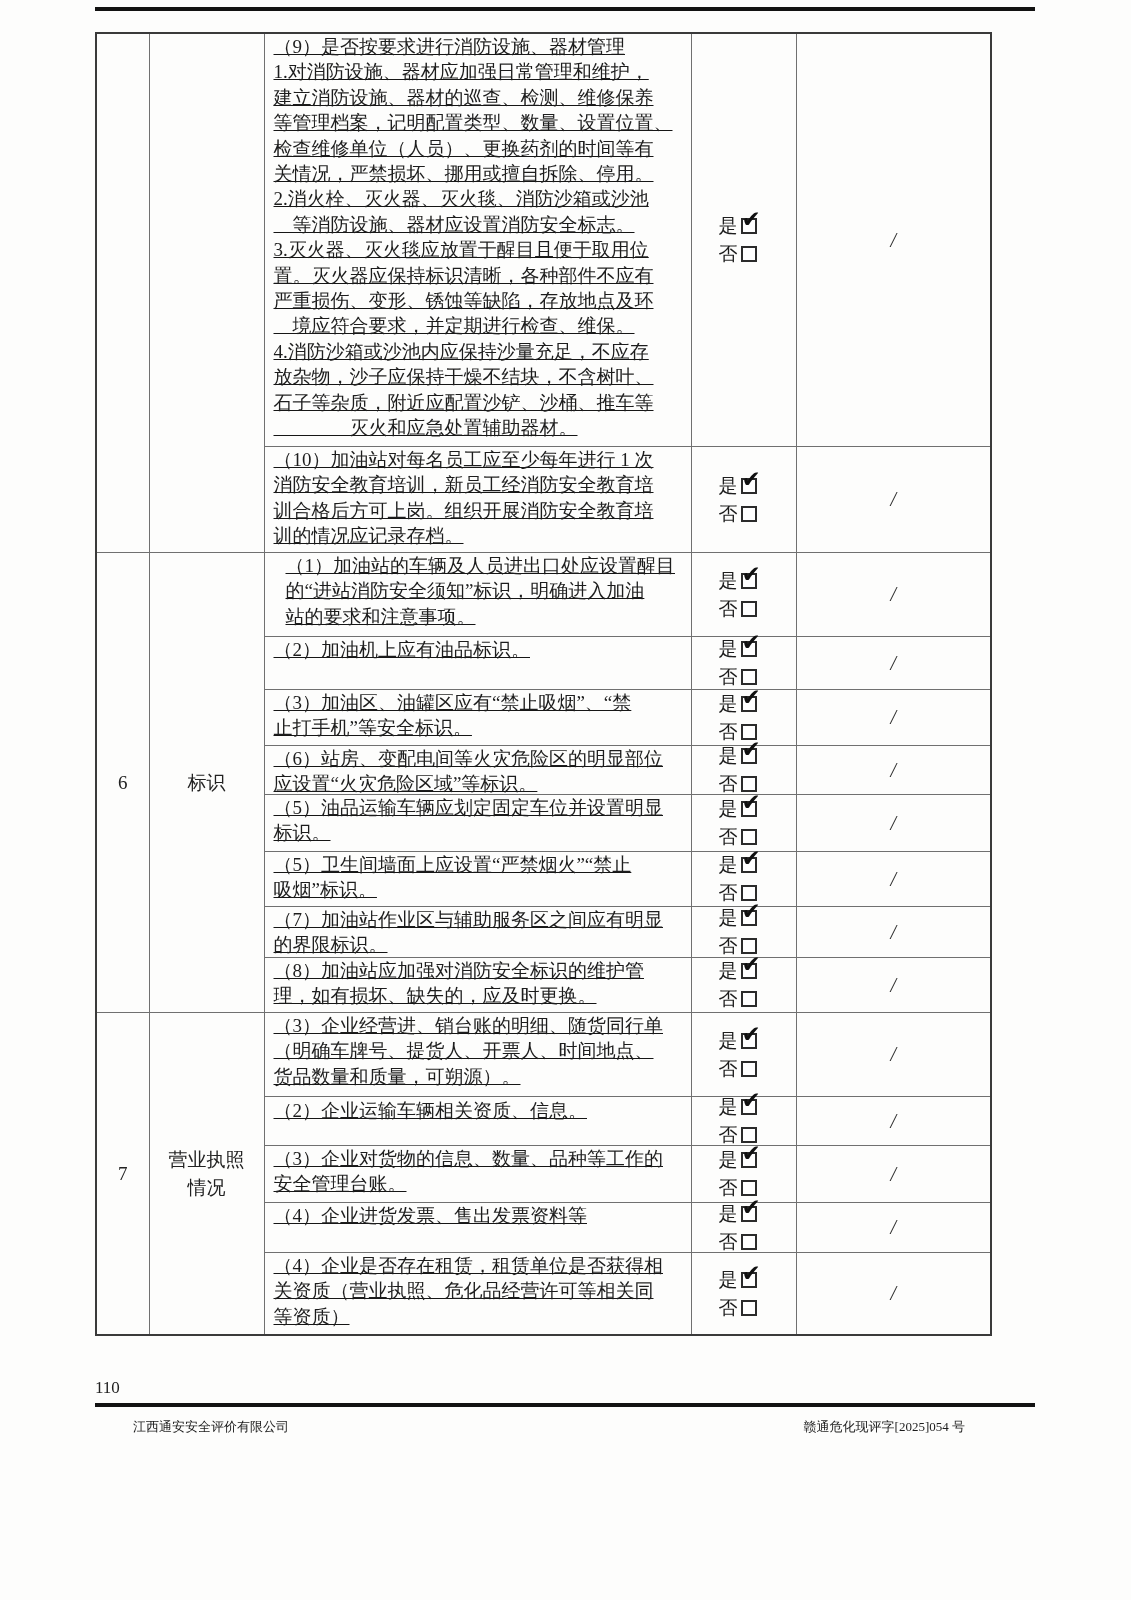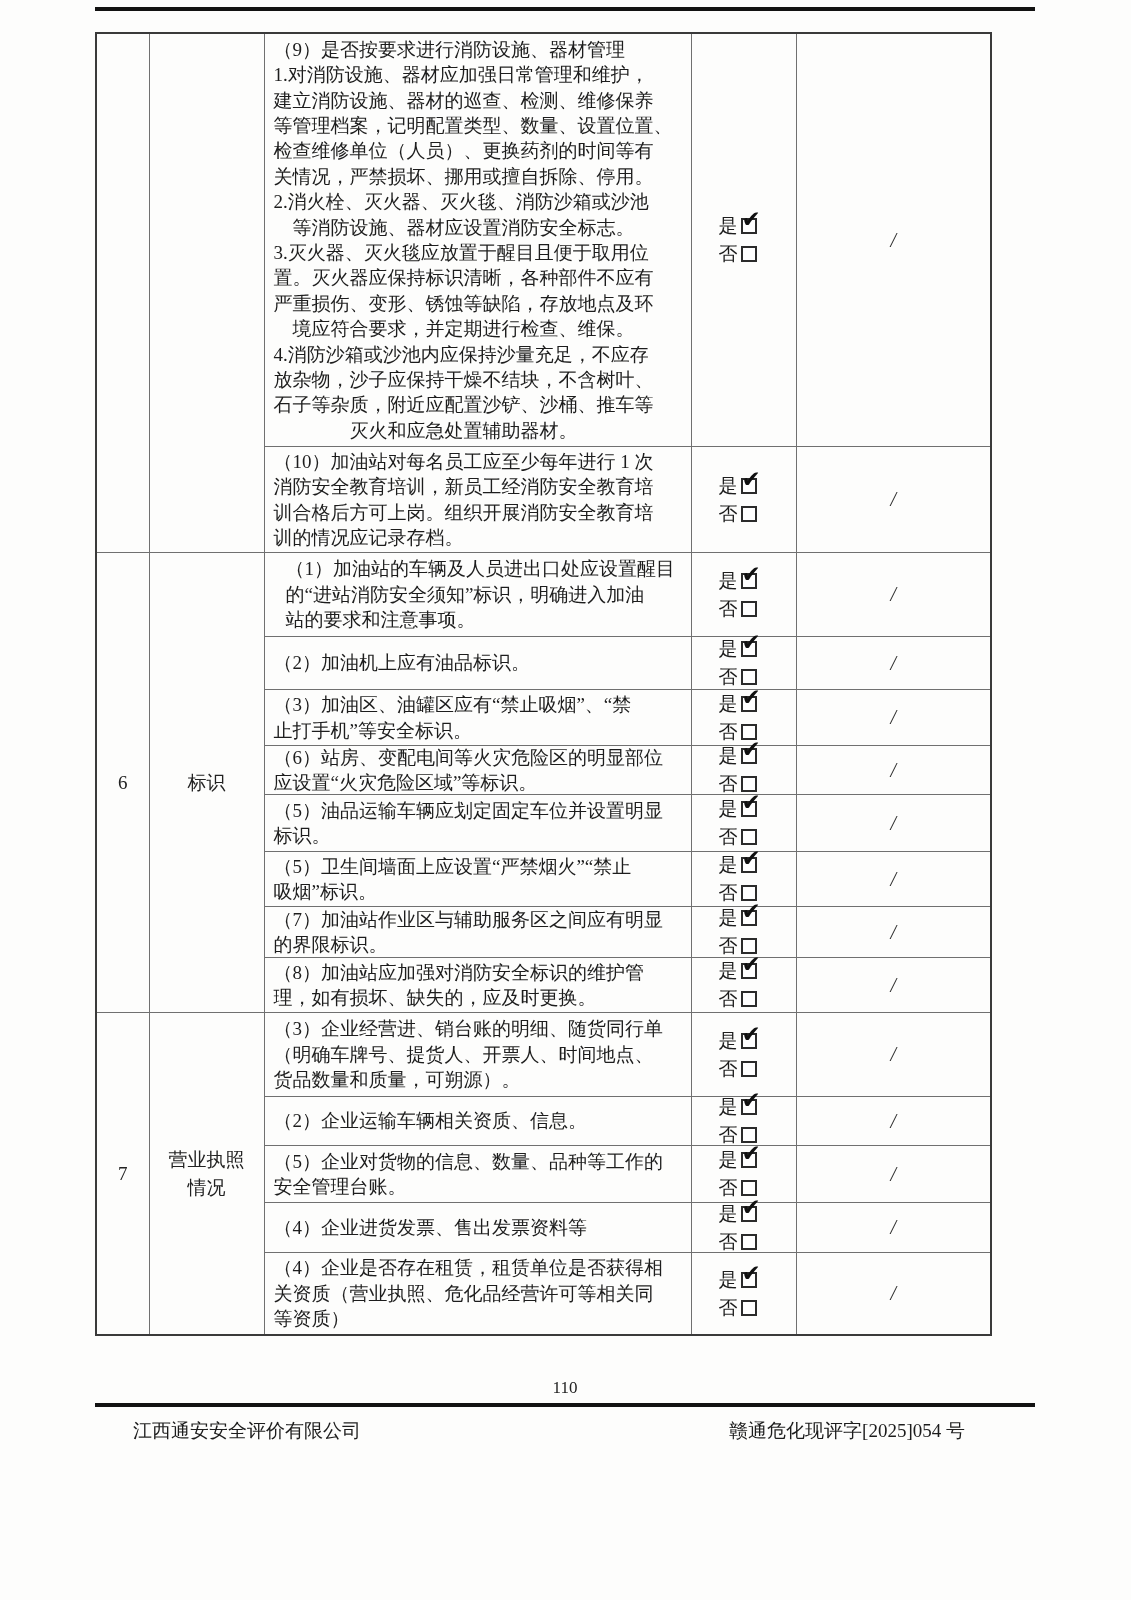--- a/index.html
+++ b/index.html
@@ -16,39 +16,39 @@
   .header-rule{height:4px;background:#121212;margin-top:7px;}
   table.checklist{
     border-collapse:collapse;table-layout:fixed;width:895px;margin-top:21px;
     border:2px solid #3a3a3a;
   }
   table.checklist td{
     border:1px solid #707070;padding:0;vertical-align:middle;
   }
   .c-num,.c-cat{text-align:center;font-size:19px;white-space:pre-line;line-height:28px;color:#222;}
   .cellbox{
-    display:flex;flex-direction:column;justify-content:center;
-    overflow:hidden;padding:0 0 0 9px;box-sizing:border-box;
+    display:flex;flex-direction:column;justify-content:flex-start;
+    overflow:hidden;padding:0 0 0 9px;box-sizing:border-box;text-decoration:underline;
   }
   .item-text{font-size:19px;line-height:25.4px;white-space:pre-line;color:#1d1d1d;}
   .chk{display:flex;flex-direction:column;align-items:flex-start;gap:8px;margin-left:27px;}
   .chk-line{font-size:19px;line-height:20px;display:flex;align-items:center;color:#1d1d1d;}
   .box{
     width:16px;height:16px;border:2px solid #2b2b2b;margin-left:3px;
     position:relative;box-sizing:border-box;background:#fff;flex:0 0 auto;
   }
   .tick{
     position:absolute;left:-1px;top:-12px;font-size:23px;font-weight:bold;
     color:#101010;font-family:"DejaVu Sans",sans-serif;line-height:1;
   }
   .c-rem{text-align:center;font-size:20px;color:#2a2a2a;font-style:italic;}
-  .page-num{margin-top:42px;text-align:center;font-size:17px;color:#222;}
+  .page-num{margin-top:42px;text-align:left;font-size:17px;color:#222;}
   .footer-rule{height:4px;background:#121212;margin-top:5px;}
   .footer-row{
-    display:flex;justify-content:space-between;font-size:19px;margin-top:11px;
+    display:flex;justify-content:space-between;font-size:13px;margin-top:11px;
     padding-left:38px;padding-right:70px;color:#1c1c1c;
   }
 </style>
 </head>
 <body>
 
 <div class="page">
   <div class="content">
 
     <div class="header-rule"></div>
@@ -357,21 +357,21 @@
                   <span>否</span>
                   <span class="box"></span>
                 </span>
               </div>
             </td>
             <td class="c-rem"><span>/</span></td>
           </tr>
           <tr>
             <td class="c-item">
               <div class="cellbox" style="height: 56px;">
-                <span class="item-text">（5）企业对货物的信息、数量、品种等工作的
+                <span class="item-text">（3）企业对货物的信息、数量、品种等工作的
 安全管理台账。</span>
               </div>
             </td>
             <td class="c-check">
               <div class="chk">
                 <span class="chk-line">
                   <span>是</span>
                   <span class="box checked">
                     <span class="tick">✔</span>
                   </span>

